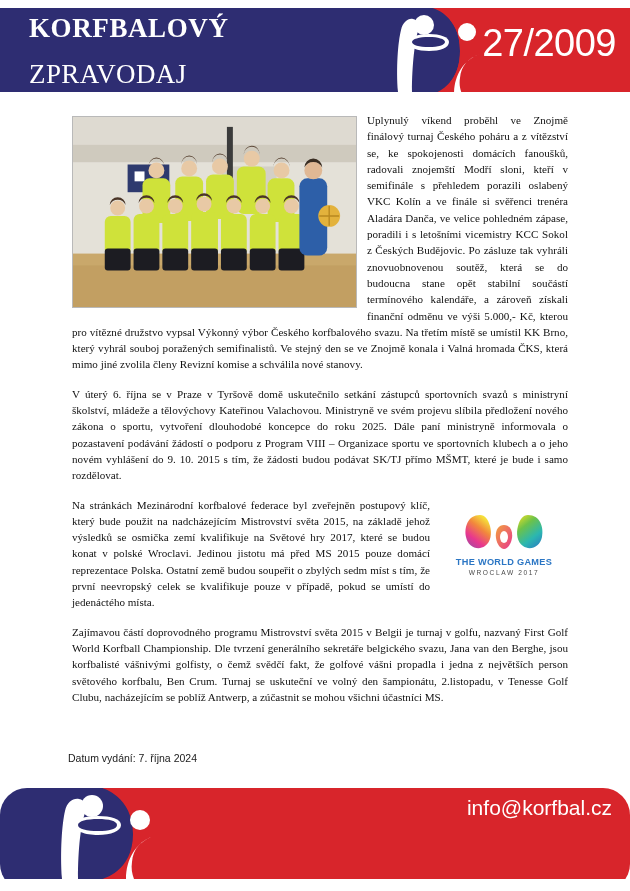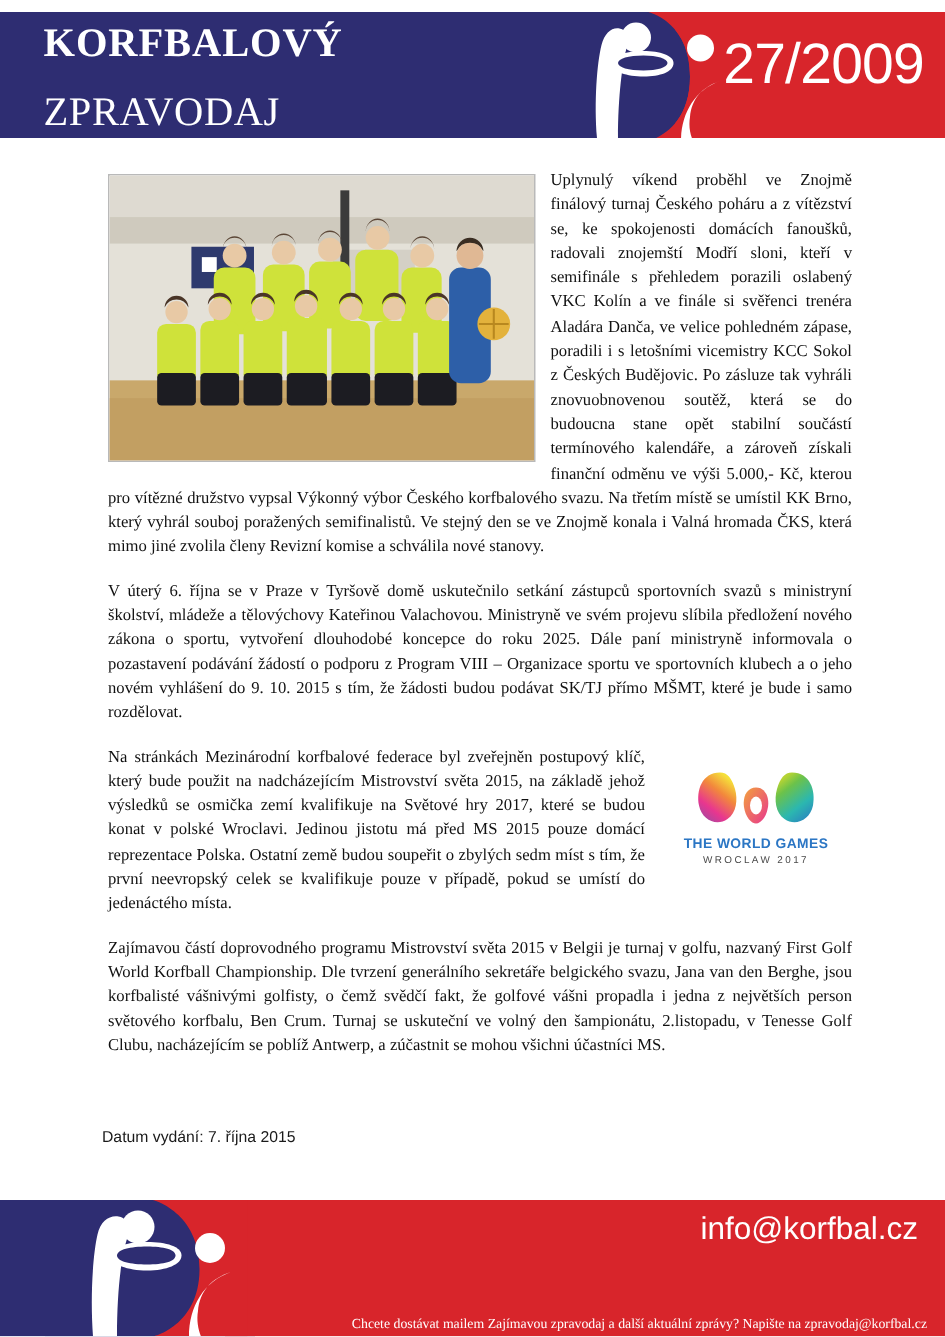--- a/index.html
+++ b/index.html
@@ -121,22 +121,23 @@
     font-family: "Liberation Sans", sans-serif;
     font-size: 10.5px;
     color: #1a1a1a;
   }
 
   
   .footer {
     position: absolute;
     left: 0; bottom: 0;
     width: 630px;
-    height: 91px;
+    height: 103px;
     overflow: hidden;
+    border-radius: 27px;
   }
   .footer-blue {
     position: absolute;
     left: 0; top: 0;
     width: 170px; height: 91px;
     background: #2e2d72;
   }
   .footer-red {
     position: absolute;
     left: 150px; top: 0;
@@ -313,21 +314,21 @@
       <text x="64" y="66" text-anchor="middle" font-family="Liberation Sans, sans-serif" font-size="9.2" font-weight="bold" fill="#2b76c4" letter-spacing="0.3">THE WORLD GAMES</text>
       <text x="64" y="76" text-anchor="middle" font-family="Liberation Sans, sans-serif" font-size="6.6" fill="#4a4a4a" letter-spacing="1.6">WROCLAW 2017</text>
     </svg>
   </div>
 
   <p class="body-text">Na stránkách Mezinárodní korfbalové federace byl zveřejněn postupový klíč, který bude použit na nadcházejícím Mistrovství světa 2015, na základě jehož výsledků se osmička zemí kvalifikuje na Světové hry 2017, které se budou konat v polské Wroclavi. Jedinou jistotu má před MS 2015 pouze domácí reprezentace Polska. Ostatní země budou soupeřit o zbylých sedm míst s tím, že první neevropský celek se kvalifikuje pouze v případě, pokud se umístí do jedenáctého místa.</p>
   <div class="clearer"></div>
   <p class="body-text">Zajímavou částí doprovodného programu Mistrovství světa 2015 v Belgii je turnaj v golfu, nazvaný First Golf World Korfball Championship. Dle tvrzení generálního sekretáře belgického svazu, Jana van den Berghe, jsou korfbalisté vášnivými golfisty, o čemž svědčí fakt, že golfové vášni propadla i jedna z největších person světového korfbalu, Ben Crum. Turnaj se uskuteční ve volný den šampionátu, 2.listopadu, v Tenesse Golf Clubu, nacházejícím se poblíž Antwerp, a zúčastnit se mohou všichni účastníci MS.</p>
 </div>
 
-<div class="date-line">Datum vydání: 7. října 2015</div>
+<div class="date-line">Datum vydání: 7. října 2024</div>
 
 <div class="footer">
   <div class="footer-blue"></div>
   <div class="footer-red"></div>
 
   <div class="footer-logo">
     <svg width="135" height="91" viewBox="0 0 135 91" xmlns="http://www.w3.org/2000/svg">
       <path d="M0 0 H72 C72 0 103 8 103 46 C103 84 72 91 72 91 H0 Z" fill="#2e2d72"></path>
       <path d="M72 0 H135 V91 H72 C72 91 103 84 103 46 C103 8 72 0 72 0 Z" fill="#d8252b"></path>
       <path d="M32 91 C30 64 32 36 35 23 C37 14 43 10 49 11 C55 12 57 18 55 25 C51 36 48 60 48 91 Z" fill="#ffffff"></path>

